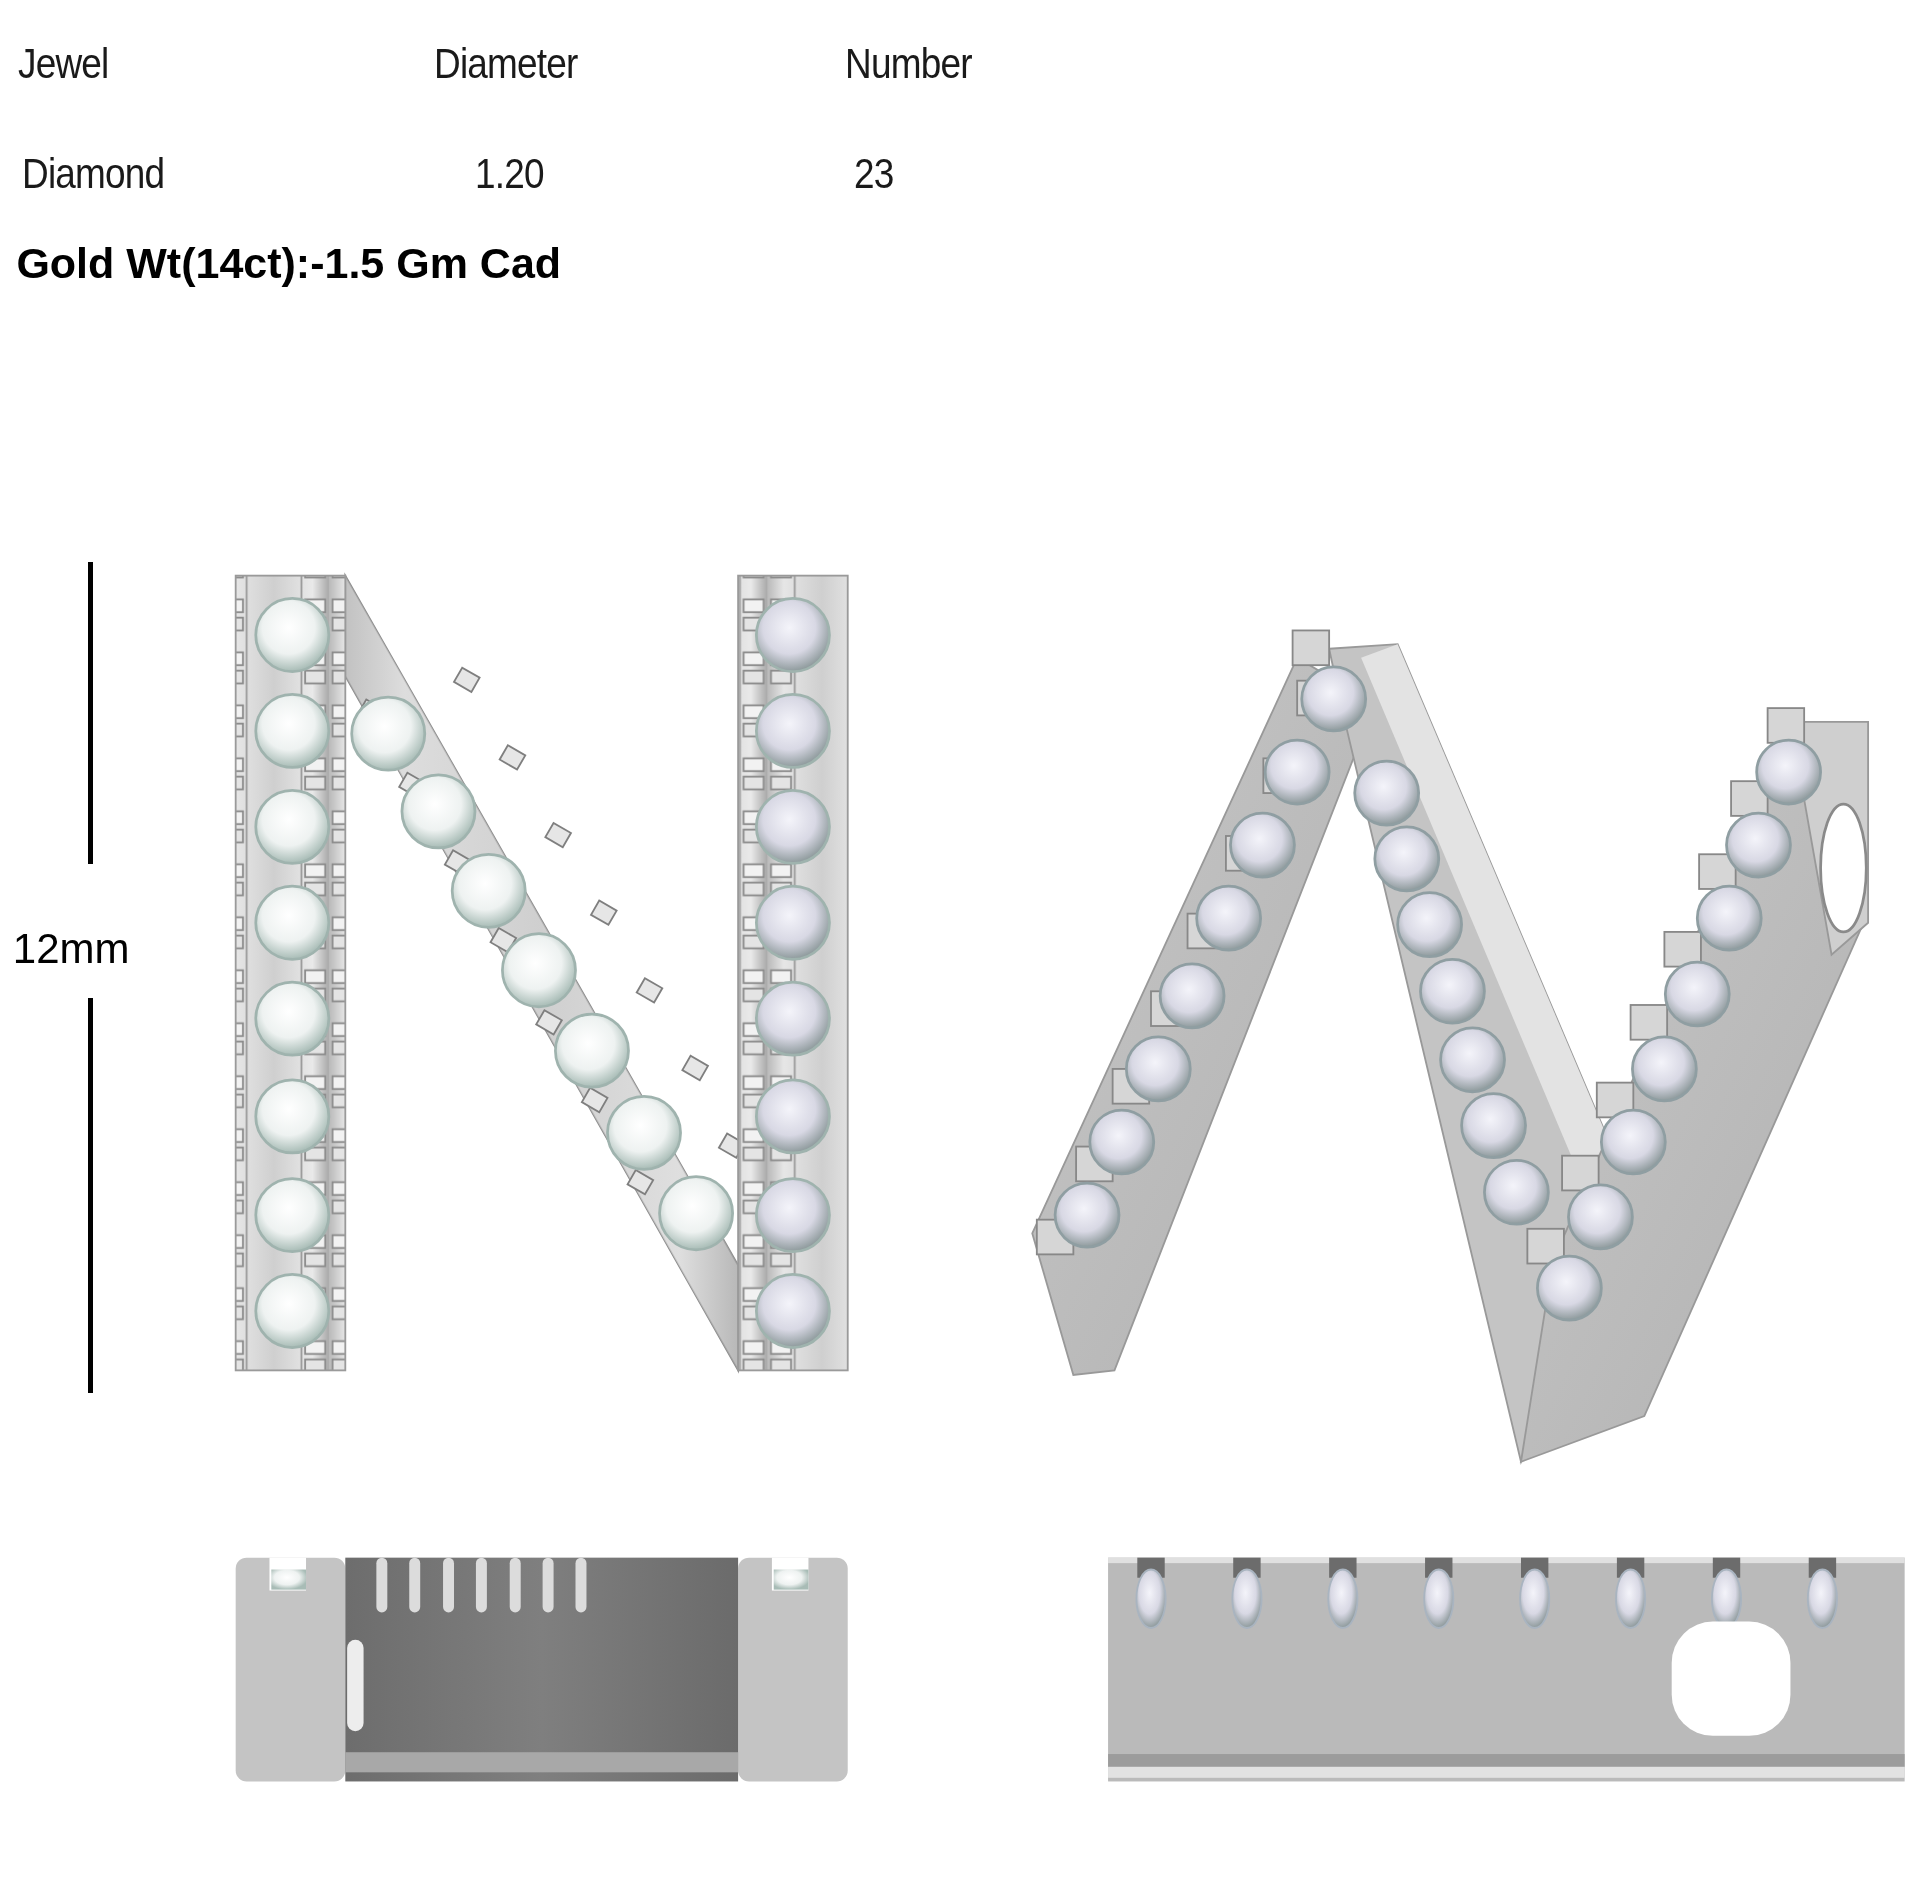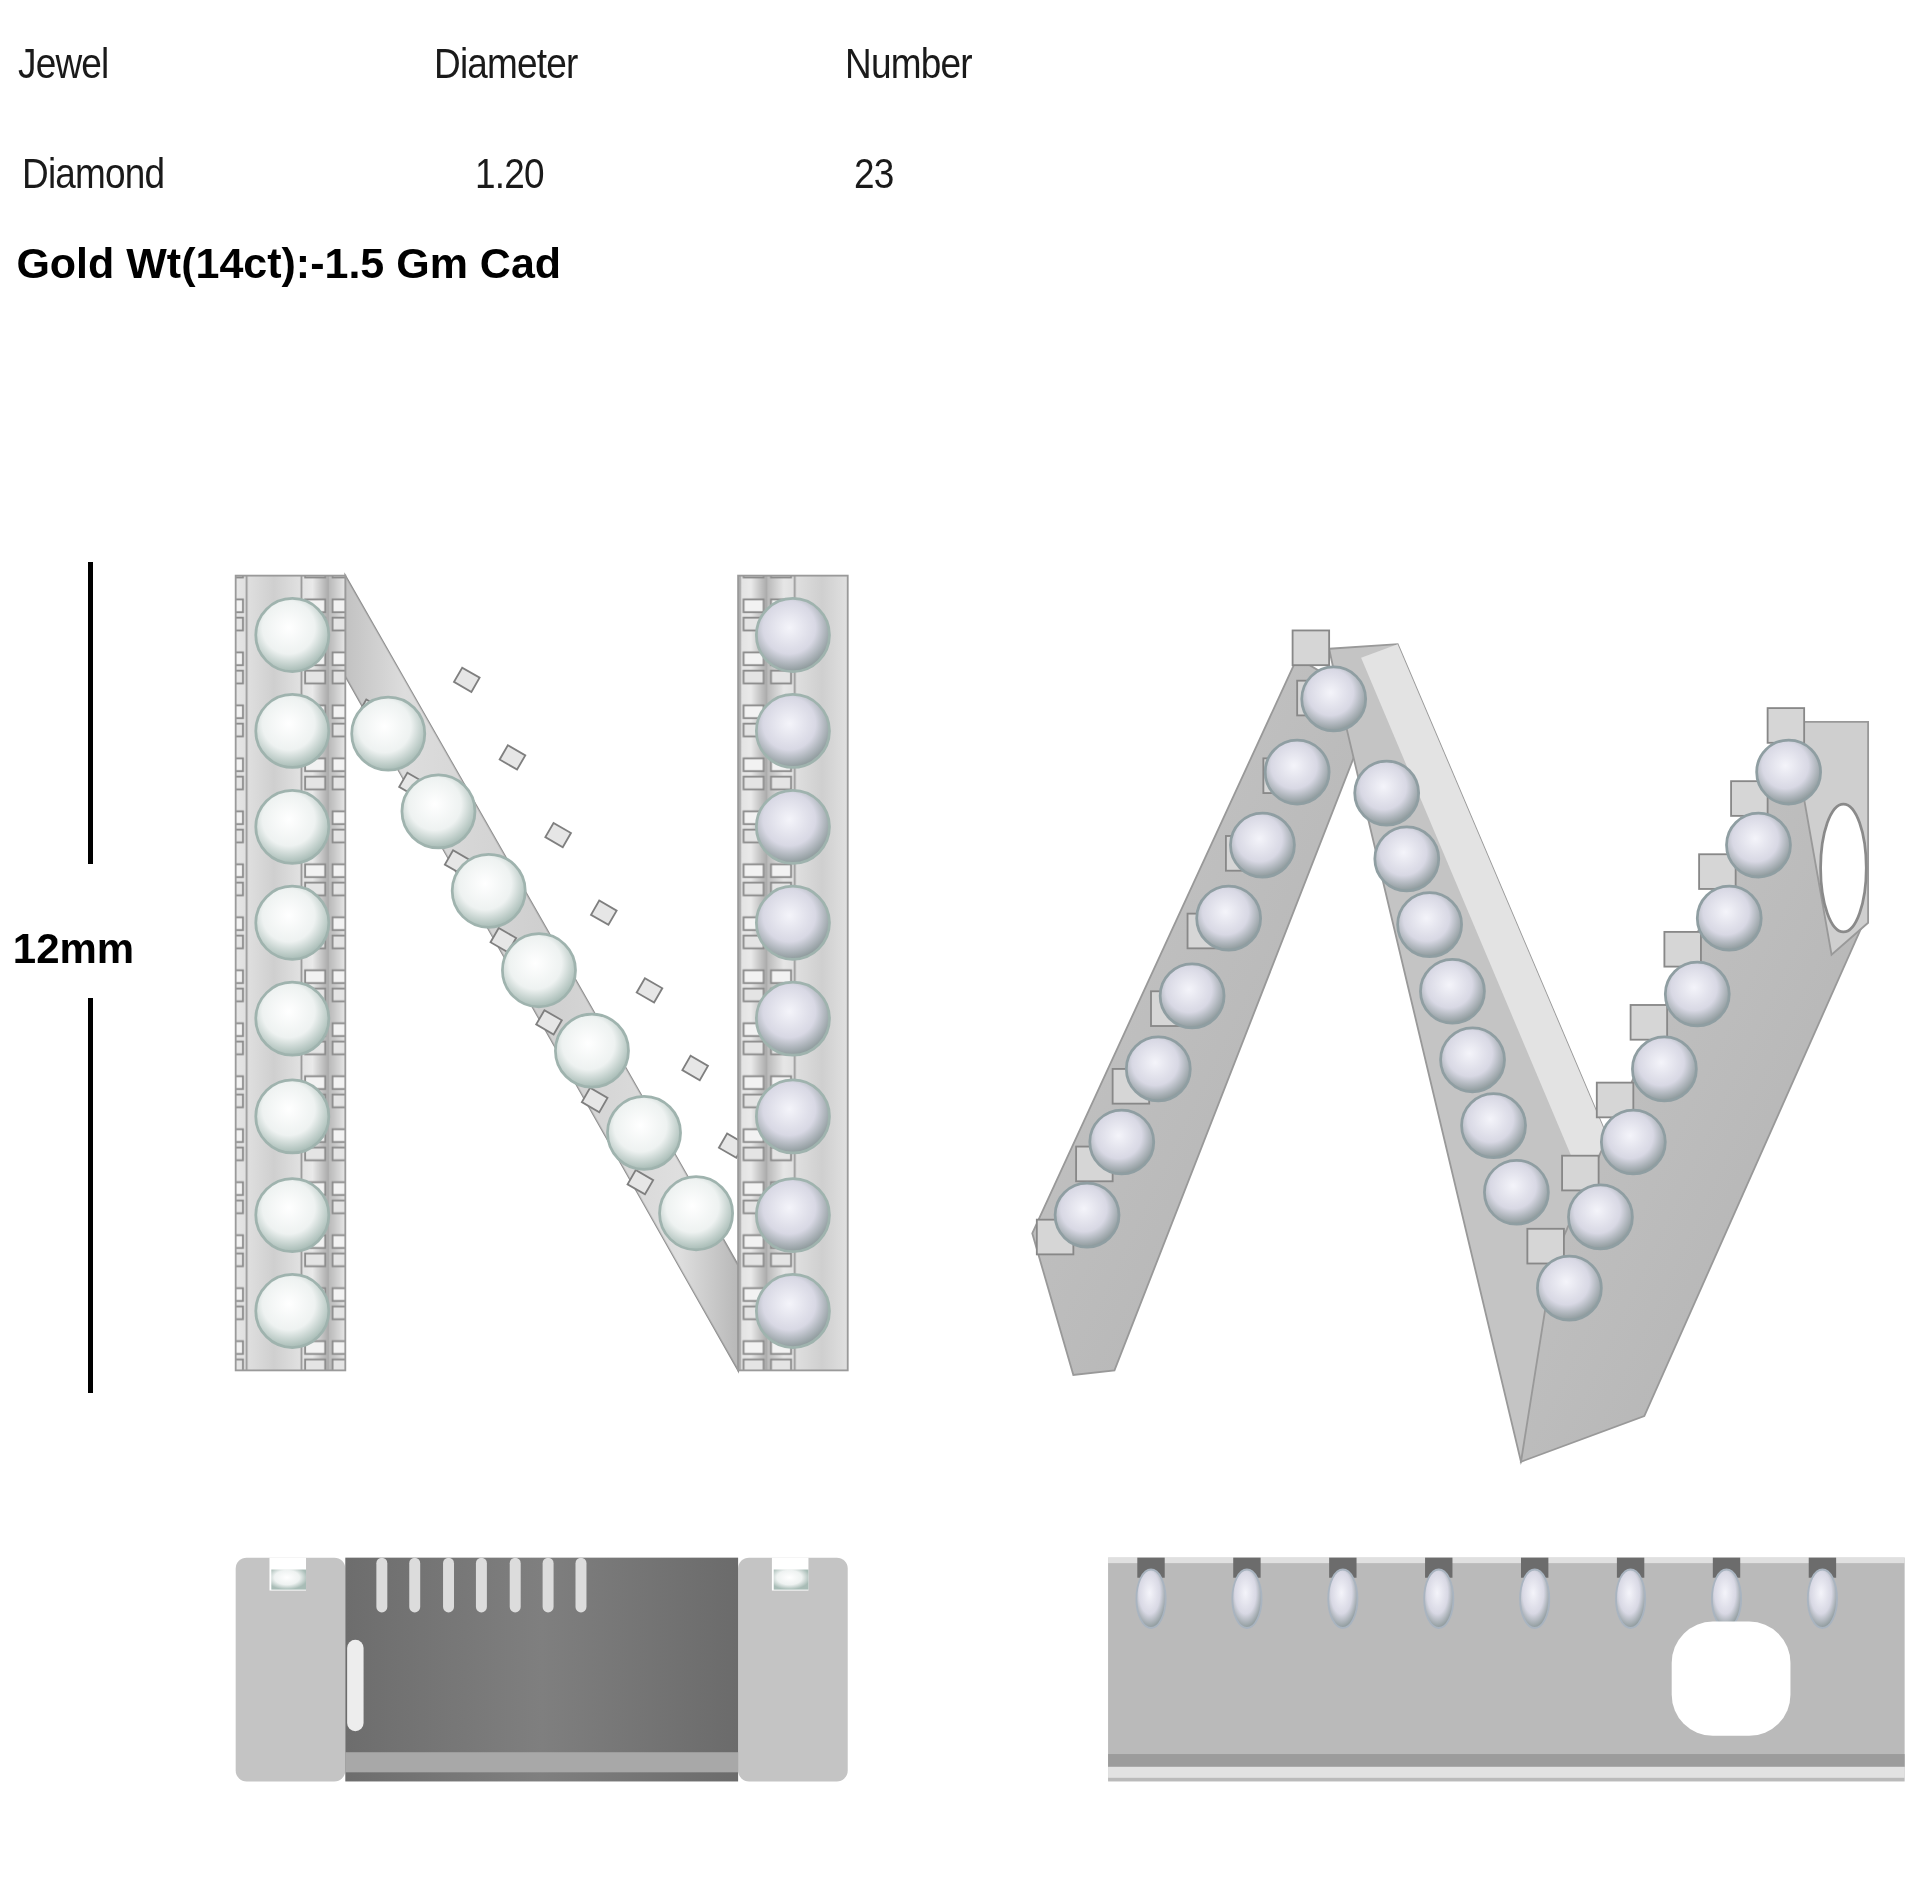--- a/index.html
+++ b/index.html
@@ -1,19 +1,19 @@
 <!DOCTYPE html>
 <html style="font-size:14.6px"><head>
 <meta charset="utf-8">
 <style>
   html, body { margin:0; padding:0; background:#ffffff; }
   body { width:1922px; height:1904px; position:relative; overflow:hidden; font-family:"DejaVu Sans", sans-serif; color:#000; }
   .spec { position:absolute; font-family:"Liberation Sans Narrow","Liberation Sans", sans-serif; font-size:42px; color:#1a1a1a; letter-spacing:-0.9px; transform:scaleX(0.88); transform-origin:left top; }
   .gold { position:absolute; left:16.4px; top:239px; font-family:"Liberation Sans", sans-serif; font-weight:bold; font-size:43px; color:#000; }
-  .dim-label { position:absolute; left:12.8px; top:925px; font-family:"Liberation Sans", sans-serif; font-weight:bold; font-size:42px; }
+  .dim-label { position:absolute; left:12.8px; top:925px; font-family:"Liberation Sans", sans-serif; font-weight:normal; font-size:42px; }
   svg { position:absolute; left:0; top:0; }
 </style>
 </head>
 <body>
 
 <div>
   <div class="spec" style="left:18.3px;top:40px;">Jewel</div>
   <div class="spec" style="left:434px;top:40px;">Diameter</div>
   <div class="spec" style="left:845px;top:40px;">Number</div>
   <div class="spec" style="left:22px;top:150px;">Diamond</div>

